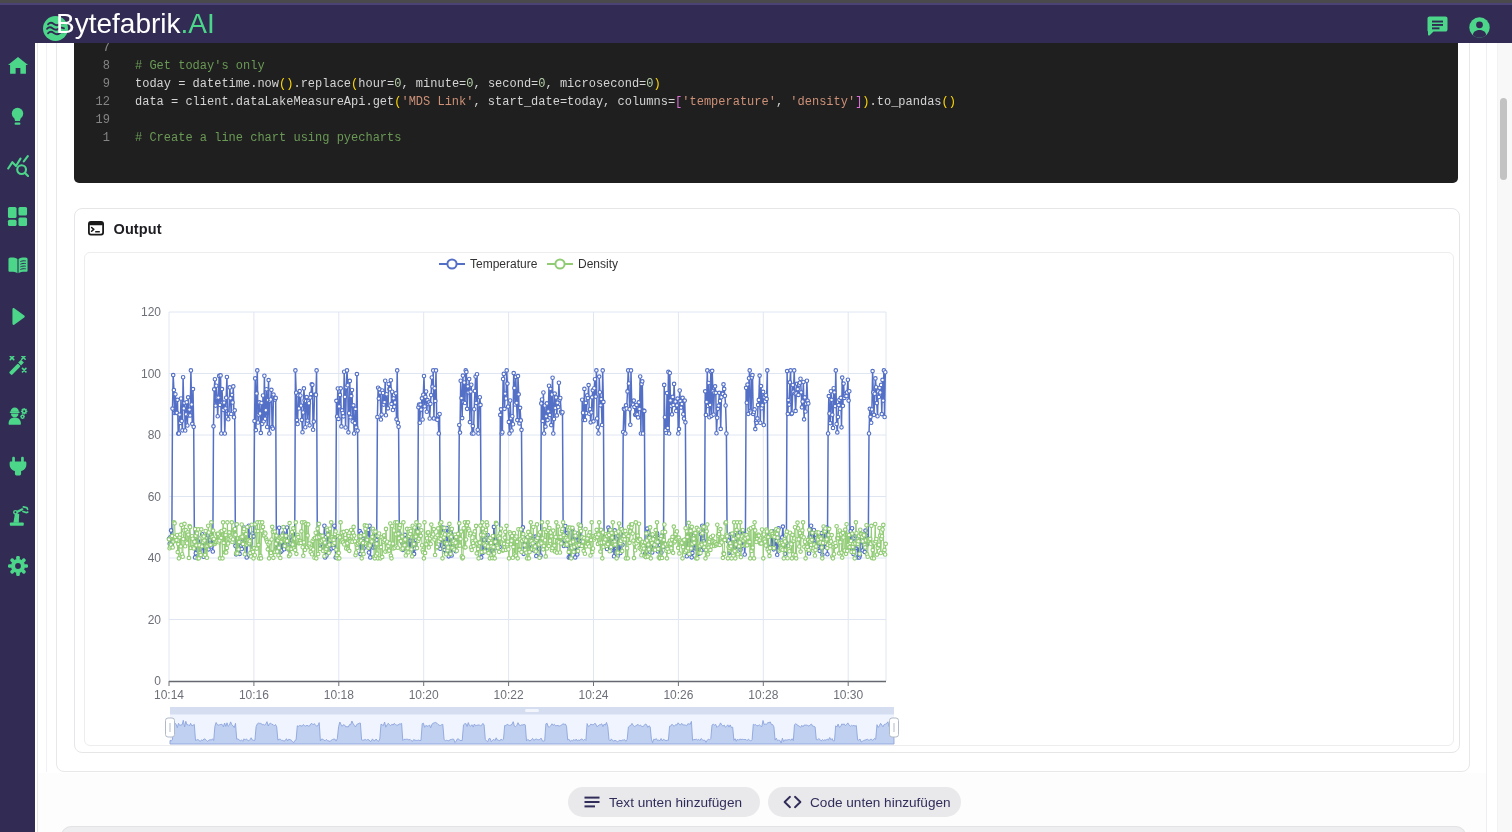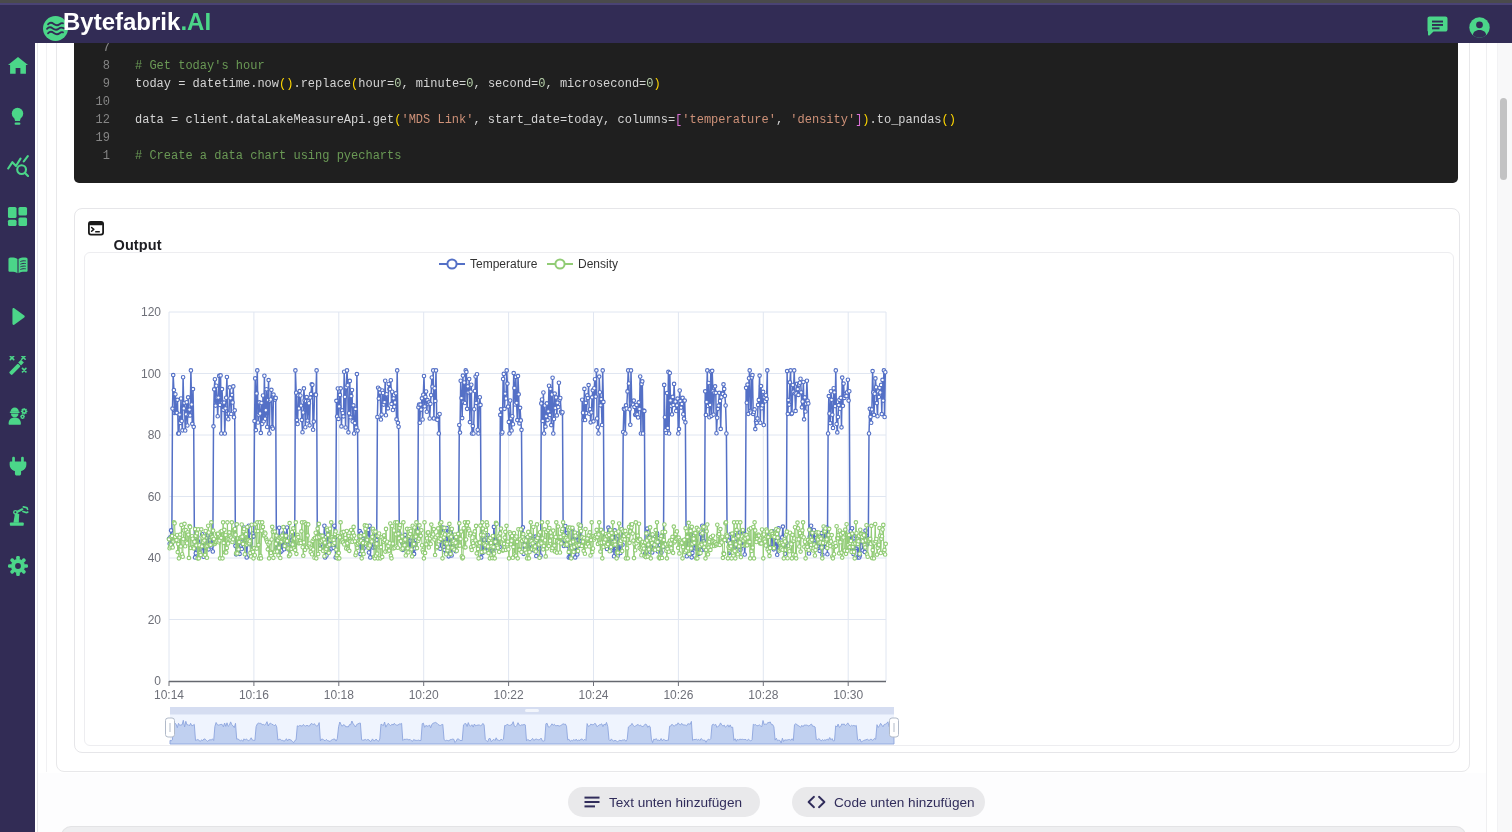--- a/index.html
+++ b/index.html
@@ -3,59 +3,58 @@
 <style>
 * { margin:0; padding:0; box-sizing:border-box; }
 body { width:1512px; height:832px; overflow:hidden; position:relative; background:#fff;
   font-family:"Liberation Sans",sans-serif; }
 .abs { position:absolute; }
 #topstrip1 { left:0; top:0; width:1512px; height:3px; background:#4a4a4c; }
 #topstrip2 { left:0; top:3px; width:1512px; height:2px; background:#4a4374; }
 #navbar { left:0; top:5px; width:1512px; height:38px; background:#322c55; }
 #sidebar { left:0; top:43px; width:35px; height:789px; background:#322c55; }
 .sbi { position:absolute; }
-#brand { position:absolute; left:63px; top:2.5px; font-weight:bold; font-size:24px; letter-spacing:0px; color:#fff; font-family:"Liberation Sans",sans-serif; }
+#brand { position:absolute; left:56px; top:2.5px; font-weight:normal; font-size:28px; letter-spacing:0px; color:#fff; font-family:"Liberation Sans",sans-serif; }
 #brand .ai { color:#4bd689; }
 #vline1 { left:37px; top:43px; width:1px; height:789px; background:#e6e6e9; }
 #vline2 { left:46px; top:43px; width:1px; height:729px; background:#f1f1f3; }
 #vline3 { left:1486px; top:43px; width:1px; height:789px; background:#efeff1; }
 #vline4 { left:1497px; top:43px; width:1px; height:789px; background:#f2f2f4; }
 #cell { left:56px; top:-80px; width:1414px; height:852px; background:#fff;
   border:1px solid #e8e8ea; border-radius:8px; }
 #codeblock { left:74px; top:-69px; width:1384px; height:252px; background:#1f1f1f; border-radius:5px;
   font-family:"Liberation Mono",monospace; font-size:12px; line-height:18px; padding-top:108px; overflow:hidden; }
 .cl { height:18px; white-space:pre; }
 .ln { display:inline-block; width:36px; text-align:right; color:#858585; }
 .ct { margin-left:25px; }
 #outcard { left:74px; top:208px; width:1386px; height:545px; background:#fff; border:1px solid #e6e6e9; border-radius:8px; }
-#outlabel { position:absolute; left:113.5px; top:221px; font-size:14.5px; font-weight:bold; color:#1d1d22; letter-spacing:0.1px;margin-top:16px; }
+#outlabel { position:absolute; left:113.5px; top:221px; font-size:14.5px; font-weight:bold; color:#1d1d22; letter-spacing:0.1px; }
 #innerbox { left:84px; top:252px; width:1370px; height:494px; border:1px solid #ededf0; border-radius:6px; background:#fff; }
 #chart { position:absolute; left:84px; top:252px; }
 #addarea { left:38px; top:773px; width:1448px; height:59px; background:#fdfdfe; }
 .btn { position:absolute; top:787px; height:30px; white-space:nowrap; overflow:hidden; border-radius:15px; background:#e9e9eb; color:#312d5b;
   font-size:13.6px; font-weight:500; display:flex; align-items:center; padding:0 15px; }
 .btn svg { flex:none; }
 #graycard { left:61px; top:826px; width:1405px; height:10px; background:#eeeef0; border-radius:10px 10px 0 0; border:1px solid #e3e3e5; border-bottom:none; }
 #scrolltrack { left:1498px; top:43px; width:14px; height:789px; background:#f8f8f9; }
 #scrollthumb { left:1500px; top:98px; width:7px; height:82px; background:#c2c2c3; border-radius:3.5px; }
 </style></head>
 <body>
 <div class="abs" id="cell"></div>
 <div class="abs" id="vline1"></div>
 <div class="abs" id="vline2"></div>
 <div class="abs" id="vline3"></div>
 <div class="abs" id="vline4"></div>
 <div class="abs" id="codeblock">
     <div class="cl"><span class="ln">7</span><span class="ct"></span></div>
-<div class="cl"><span class="ln">8</span><span class="ct"><span style="color:#6a9955"># Get today's hour</span></span></div>
+<div class="cl"><span class="ln">8</span><span class="ct"><span style="color:#6a9955"># Get today's only</span></span></div>
 <div class="cl"><span class="ln">9</span><span class="ct"><span style="color:#d4d4d4">today = datetime.now</span><span style="color:#ffd700">()</span><span style="color:#d4d4d4">.replace</span><span style="color:#ffd700">(</span><span style="color:#d4d4d4">hour=</span><span style="color:#b5cea8">0</span><span style="color:#d4d4d4">, minute=</span><span style="color:#b5cea8">0</span><span style="color:#d4d4d4">, second=</span><span style="color:#b5cea8">0</span><span style="color:#d4d4d4">, microsecond=</span><span style="color:#b5cea8">0</span><span style="color:#ffd700">)</span></span></div>
-<div class="cl"><span class="ln">10</span><span class="ct"></span></div>
 <div class="cl"><span class="ln">12</span><span class="ct"><span style="color:#d4d4d4">data = client.dataLakeMeasureApi.get</span><span style="color:#ffd700">(</span><span style="color:#ce9178">'MDS Link'</span><span style="color:#d4d4d4">, start_date=today, columns=</span><span style="color:#da70d6">[</span><span style="color:#ce9178">'temperature'</span><span style="color:#d4d4d4">, </span><span style="color:#ce9178">'density'</span><span style="color:#da70d6">]</span><span style="color:#ffd700">)</span><span style="color:#d4d4d4">.to_pandas</span><span style="color:#ffd700">()</span></span></div>
 <div class="cl"><span class="ln">19</span><span class="ct"></span></div>
-<div class="cl"><span class="ln">1</span><span class="ct"><span style="color:#6a9955"># Create a data chart using pyecharts</span></span></div>
+<div class="cl"><span class="ln">1</span><span class="ct"><span style="color:#6a9955"># Create a line chart using pyecharts</span></span></div>
   </div>
 <div class="abs" id="outcard"></div>
 <svg style="position:absolute;left:88px;top:221px;width:16px;height:14.5px" viewBox="0 0 16 14.5">
     <rect x="0.9" y="0.9" width="14.2" height="12.7" rx="2" fill="none" stroke="#1a1a1a" stroke-width="1.8"></rect>
     <rect x="0.9" y="0.9" width="14.2" height="3.4" rx="1.6" fill="#1a1a1a"></rect>
     <path d="M3.6 6.5 L5.8 8.4 L3.6 10.3" fill="none" stroke="#1a1a1a" stroke-width="1.5" stroke-linecap="round" stroke-linejoin="round"></path>
     <rect x="7.2" y="10" width="4.6" height="1.5" fill="#1a1a1a"></rect>
   </svg>
 <div id="outlabel">Output</div>
 <div class="abs" id="innerbox"></div>
@@ -2299,21 +2298,21 @@
     </g>
 </svg>
 <div class="abs" id="addarea"></div>
 <div class="btn" style="left:568px;width:192px"><svg style="width:18px;height:18px;margin-right:8px" viewBox="0 0 18 18">
       <g fill="#312d5b">
         <rect x="1.5" y="3.6" width="15" height="2"></rect>
         <rect x="1.5" y="8" width="15" height="2"></rect>
         <rect x="1.5" y="12.4" width="10.5" height="2"></rect>
       </g>
     </svg>Text unten hinzufügen</div>
-<div class="btn" style="left:792px;width:193px"><svg style="width:19px;height:18px;margin-right:8px" viewBox="0 0 19 18">
+<div class="btn" style="left:768px;width:193px"><svg style="width:19px;height:18px;margin-right:8px" viewBox="0 0 19 18">
       <g fill="none" stroke="#312d5b" stroke-width="1.9" stroke-linecap="round" stroke-linejoin="round">
         <path d="M7 3.8 L1.6 9 L7 14.2"></path>
         <path d="M12 3.8 L17.4 9 L12 14.2"></path>
       </g>
     </svg>Code unten hinzufügen</div>
 <div class="abs" id="graycard"></div>
 <div class="abs" id="topstrip1"></div>
 <div class="abs" id="topstrip2"></div>
 <div class="abs" id="navbar">
     <svg style="position:absolute;left:43px;top:10.5px;width:25px;height:25px" viewBox="0 0 25 25">

